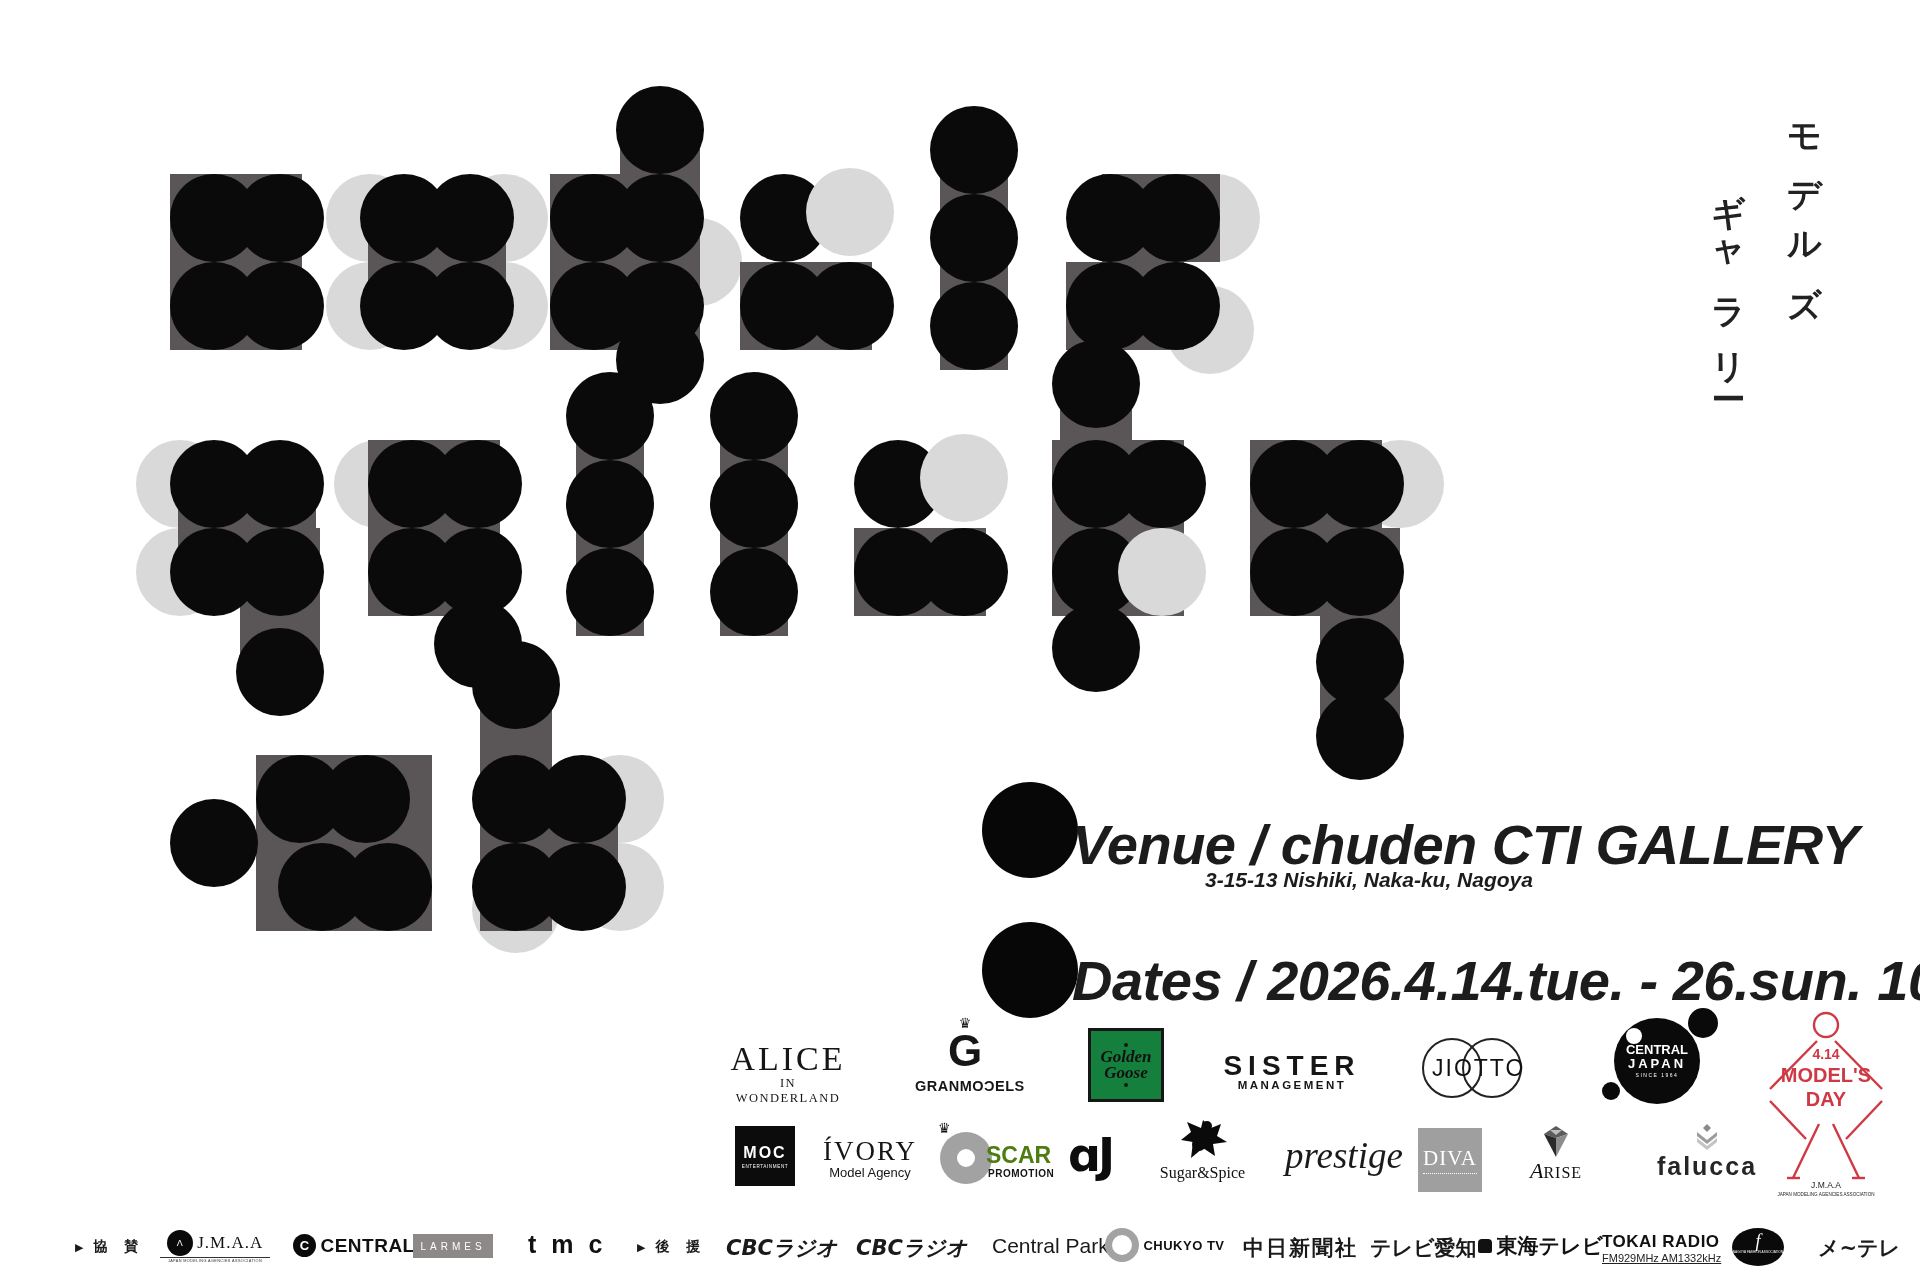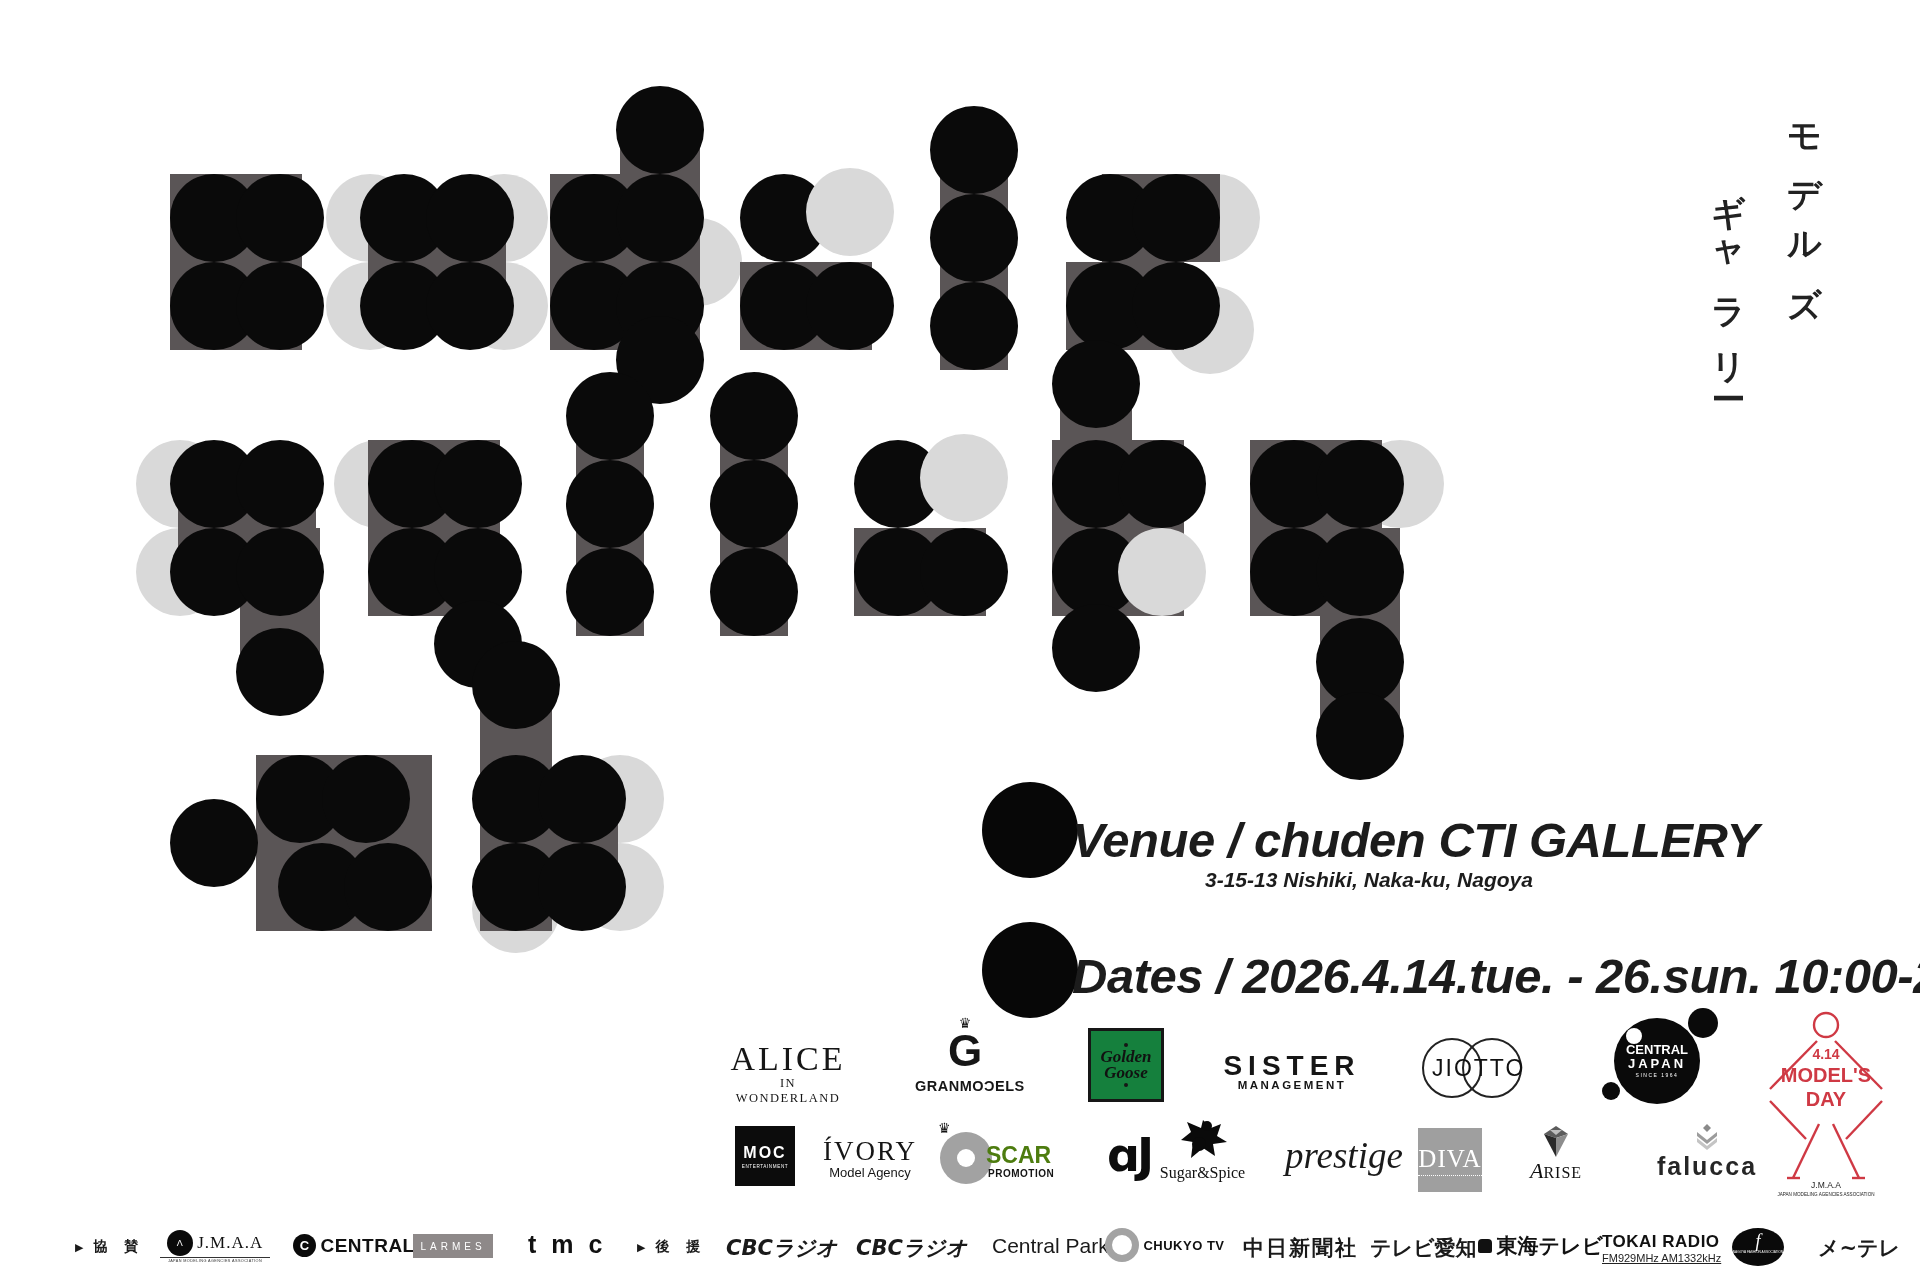--- a/index.html
+++ b/index.html
@@ -4,21 +4,21 @@
 <style>
   html,body{margin:0;padding:0;background:#888;}
   #poster{position:relative;width:1920px;height:1280px;background:#ffffff;overflow:hidden;
           font-family:"Liberation Sans",sans-serif;color:#111;}
   .abs{position:absolute;}
   .ctr{text-align:center;}
   
   .vjp{writing-mode:vertical-rl;text-orientation:upright;font-weight:700;font-size:34px;
        letter-spacing:0.42em;color:#222;font-family:"DejaVu Sans",sans-serif;}
   
-  .evt{font-style:italic;font-weight:700;font-size:49px;color:#1c1c1c;letter-spacing:-0.5px;white-space:nowrap;}
+  .evt{font-style:italic;font-weight:700;font-size:56px;color:#1c1c1c;letter-spacing:-0.5px;white-space:nowrap;}
   .evt-sub{font-style:italic;font-weight:700;font-size:21px;color:#1c1c1c;white-space:nowrap;}
   .dotc{background:#070707;border-radius:50%;}
   
   .serif{font-family:"Liberation Serif",serif;}
   .logo{color:#161616;}
   .sq-logo{display:flex;flex-direction:column;align-items:center;justify-content:center;}
   .white{color:#fff;}
   
   .foot{font-size:21px;color:#1a1a1a;white-space:nowrap;}
   .tri{font-size:11px;margin-right:10px;}
@@ -248,41 +248,41 @@
     <div style="position:absolute;left:-2px;top:-10px;font-size:14px;font-family:'DejaVu Sans',sans-serif;">♛</div>
     <div style="position:absolute;left:0;top:2px;width:52px;height:52px;background:#a2a2a2;border-radius:50%;display:flex;align-items:center;justify-content:center;">
       <div style="width:18px;height:18px;background:#fff;border-radius:50%;"></div>
     </div>
     <div style="position:absolute;left:46px;top:12px;font-size:23px;font-weight:700;color:#4d7c0f;">
       <span>SCA</span><span style="font-weight:900;">R</span>
     </div>
     <div style="position:absolute;left:48px;top:38px;font-size:10px;font-weight:800;letter-spacing:0.5px;color:#141414;">PROMOTION</div>
   </div>
 
-  <div class="abs" style="left:1068px;top:1128px;width:80px;margin-left:39px;">
+  <div class="abs" style="left:1068px;top:1128px;width:80px;">
     <div style="font-size:46px;font-weight:900;letter-spacing:-3px;color:#0c0c0c;font-family:'DejaVu Sans',sans-serif;">ɑJ</div>
   </div>
 
   <div class="abs ctr" style="left:1155px;top:1118px;width:95px;">
     <svg width="52" height="44" viewBox="0 0 52 44">
       <g fill="#0a0a0a">
         <polygon points="26,2 34,10 44,6 40,18 50,24 36,26 38,38 26,30 14,40 16,24 4,22 14,14 10,4 24,10"></polygon>
         <circle cx="30" cy="8" r="5"></circle>
           <circle cx="22" cy="26" r="7"></circle>
       </g>
     </svg>
     <div class="serif" style="font-size:16px;margin-top:-2px;">Sugar&amp;Spice</div>
   </div>
 
   <div class="abs" style="left:1285px;top:1134px;width:130px;">
     <div class="serif" style="font-size:37px;font-style:italic;color:#1a1a1a;">prestige</div>
   </div>
 
   <div class="abs sq-logo" style="left:1418px;top:1128px;width:64px;height:64px;background:#9f9f9f;">
-    <div class="serif white" style="font-size:25px;letter-spacing:1px;border-bottom:1px dotted #fff;padding-bottom:2px;">DIVA</div>
+    <div class="serif white" style="font-size:21px;letter-spacing:1px;border-bottom:1px dotted #fff;padding-bottom:2px;">DIVA</div>
   </div>
 
   <div class="abs ctr" style="left:1516px;top:1124px;width:80px;">
     <svg width="40" height="34" viewBox="0 0 40 34">
       <polygon points="8,10 20,2 32,10 20,14" fill="#5c5c5c"></polygon>
       <polygon points="8,10 20,14 20,33" fill="#2a2a2a"></polygon>
       <polygon points="32,10 20,14 20,33" fill="#8d8d8d"></polygon>
       <polygon points="14,6 26,6 20,11" fill="#bdbdbd"></polygon>
     </svg>
     <div style="font-family:'Liberation Serif',serif;font-size:16px;margin-top:-4px;">

